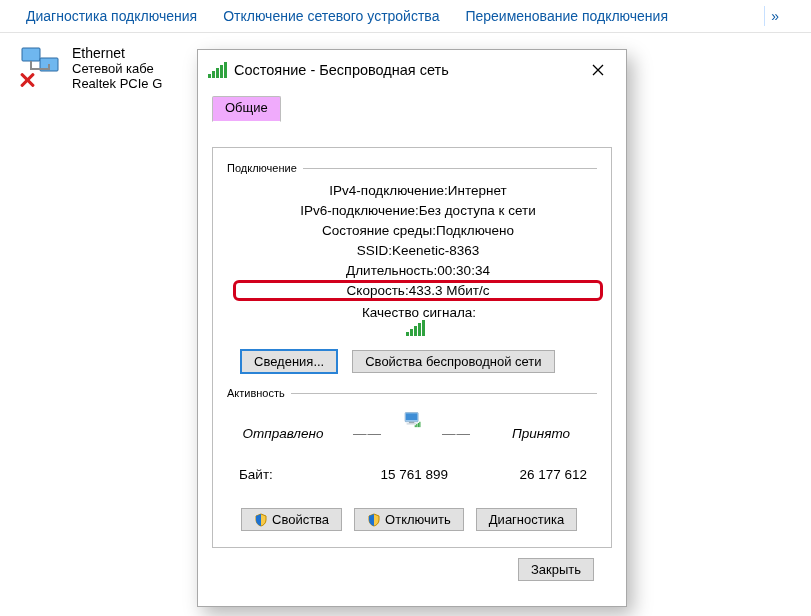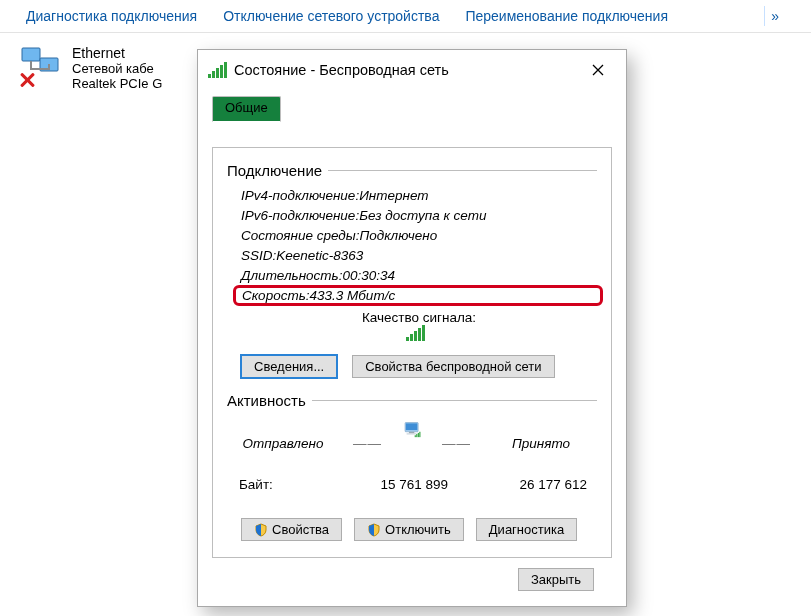--- a/index.html
+++ b/index.html
@@ -41,37 +41,37 @@
   .titlebar .close { margin-left: auto; width: 40px; height: 28px; display:flex; align-items:center; justify-content:center; }
   .titlebar .close svg { width: 12px; height: 12px; }
 
   .dlg-body { padding: 6px 14px 12px 14px; flex:1; display:flex; flex-direction:column; }
 
   
   .tabstrip { position: relative; height: 26px; margin-bottom: 0; }
   .tab {
     position: absolute; left: 0; top: 0; height: 26px;
     border: 1px solid #bdbdbd; border-bottom: 1px solid #fff;
-    background: #15803d; padding: 3px 12px 0 12px; font-size: 13px;
+    background: #f0abfc; padding: 3px 12px 0 12px; font-size: 13px;
     z-index: 2; border-radius: 2px 2px 0 0;
   }
   .tabpane {
     border: 1px solid #bdbdbd; border-top: 1px solid #bdbdbd;
     margin-top: 25px; padding: 14px 14px 16px 14px; flex:1;
     position: relative;
   }
   .tabpane::before {
     content:""; position:absolute; left:0; right:0; top:-1px; height:1px; background:#bdbdbd; z-index:1;
   }
 
-  .group-title { font-size: 15px; color:#000; display:flex; align-items:center; gap:6px; margin-bottom:6px; }
+  .group-title { font-size: 11px; color:#000; display:flex; align-items:center; gap:6px; margin-bottom:6px; }
   .group-title .line { flex:1; height:1px; background:#bdbdbd; }
 
   .rows { padding-left: 14px; padding-right: 2px; font-size: 13.5px; }
-  .row { display:flex; justify-content:flex-start; padding: 2.5px 0; font-style: italic; }
+  .row { display:flex; justify-content:center; padding: 2.5px 0; }
   .row .lbl { color:#000; }
   .row .val { color:#000; text-align:right; }
 
   .speed-row {
     border: 3px solid #d2001c; border-radius: 6px;
     margin: 0 -8px; padding: 0 6px;
   }
 
   .signal-box { display:flex; justify-content:space-between; align-items:center; padding:4px 0 6px 14px; font-size:13.5px; color:#000; margin-bottom:8px;flex-direction:column; }
 

